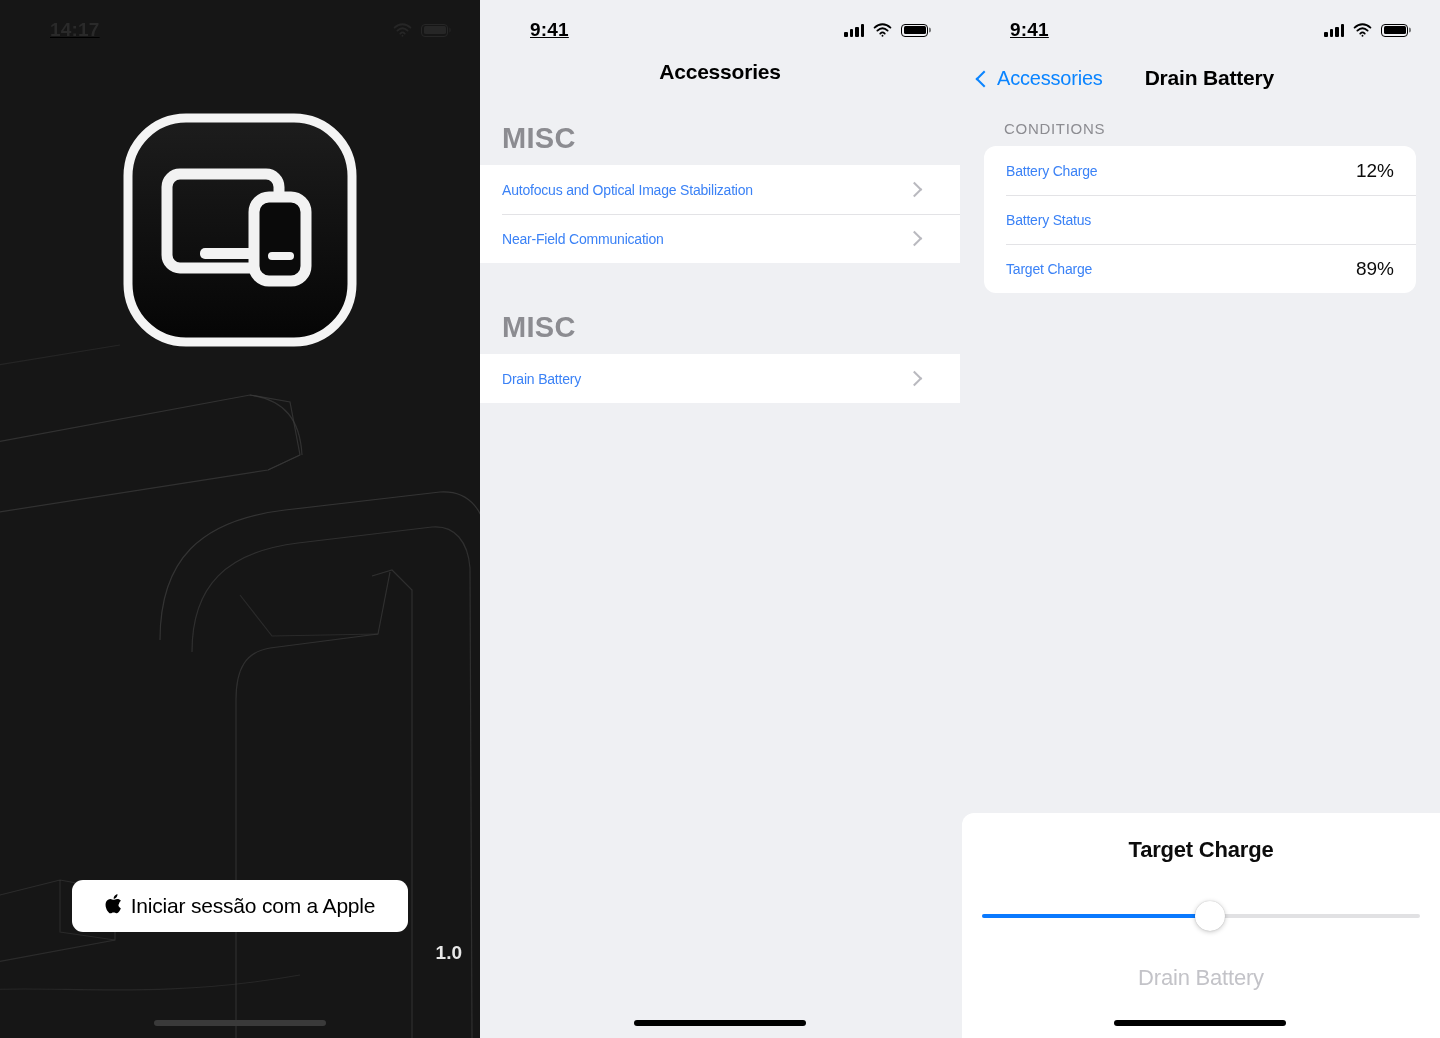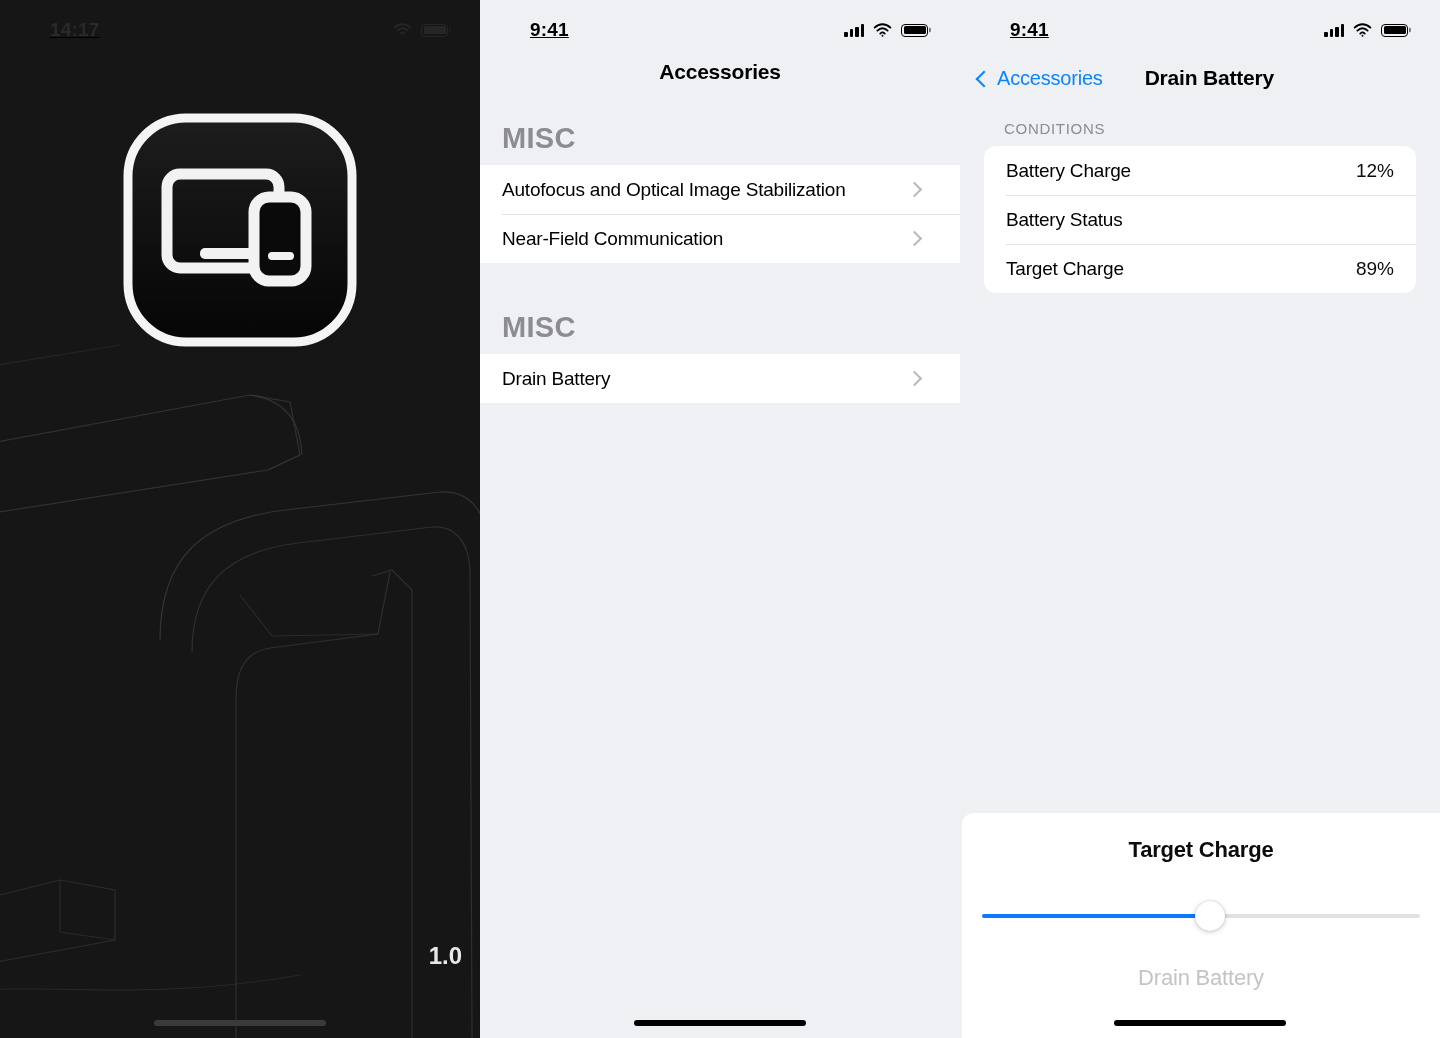--- a/index.html
+++ b/index.html
@@ -64,21 +64,21 @@
   }
   .signin-btn {
     position: absolute; left: 72px; top: 880px; width: 336px; height: 52px;
     background: #fff; border-radius: 11px;
     display: flex; align-items: center; justify-content: center; gap: 9px;
     color: #000; font-size: 21px; letter-spacing: -.2px;
   }
   .apple-logo { font-size: 20px; line-height: 1; display: inline-block; transform: translateY(-1px); }
   .version {
     position: absolute; right: 18px; top: 942px;
-    color: #e8e8e8; font-size: 24px; font-weight: bold;
+    color: #e8e8e8; font-size: 19px; font-weight: bold;
   }
 
   
   .nav-title {
     position: absolute; top: 60px; left: 0; right: 0; text-align: center;
     font-size: 21px; font-weight: bold; color: #000; letter-spacing: -.2px;
   }
   .list-wrap { position: absolute; top: 106px; left: 0; right: 0; }
   .sect-head {
     font-size: 29px; font-weight: bold; color: #8c8c91;
@@ -86,21 +86,21 @@
   }
   .sect-head.misc { padding-top: 48px; }
   .list-group { background: #fff; }
   .row {
     height: 49px; display: flex; align-items: center; justify-content: space-between;
     padding: 0 22px; position: relative;
   }
   .row + .row::before {
     content: ""; position: absolute; left: 22px; right: 0; top: 0; height: 1px; background: #e3e3e6;
   }
-  .row-label { font-size: 19px; color: #000000; letter-spacing: -.2px; }
+  .row-label { font-size: 14px; color: #3b82f6; letter-spacing: -.2px; }
   .chev {
     width: 11px; height: 11px; border-right: 2.2px solid #b9b9bf; border-top: 2.2px solid #b9b9bf;
     transform: rotate(45deg); margin-right: 18px;
   }
 
   
   .navbar3 {
     position: absolute; top: 58px; left: 0; right: 0; height: 40px;
     display: flex; align-items: center;
   }
@@ -204,20 +204,28 @@
             <stop offset="1" stop-color="#050505"></stop>
         </linearGradient>
       </defs>
       <rect x="6" y="6" width="224" height="224" rx="58" fill="url(#icg)" stroke="#f4f4f4" stroke-width="9"></rect>
       <rect x="45" y="62" width="112" height="94" rx="13" fill="none" stroke="#f2f2f2" stroke-width="11"></rect>
       <rect x="132" y="85" width="52" height="84" rx="15" fill="#0a0a0a" stroke="#f2f2f2" stroke-width="11"></rect>
       <rect x="78" y="136" width="54" height="11" rx="5" fill="#f2f2f2"></rect>
       <rect x="146" y="140" width="26" height="8" rx="4" fill="#f2f2f2"></rect>
     </svg>
 
+    <div class="signin-btn">
+      <span class="apple-logo">
+        <svg width="17" height="20" viewBox="0 0 17 20" fill="#000">
+          <path d="M13.9 10.6c0-2.5 2-3.7 2.1-3.8-1.1-1.7-2.9-1.9-3.6-1.9-1.5-.2-3 .9-3.8.9s-2-.9-3.2-.9C3.8 4.9 2.2 5.9 1.3 7.5c-1.6 2.9-.4 7.1 1.2 9.4.8 1.1 1.7 2.4 2.9 2.4 1.2 0 1.6-.8 3.1-.8s1.8.8 3.1.7c1.3 0 2.1-1.1 2.9-2.3.9-1.3 1.3-2.6 1.3-2.7-.1 0-2.5-1-2.5-3.6zM11.5 3.3c.6-.8 1.1-1.9 1-3-.9 0-2.1.6-2.8 1.5-.6.7-1.2 1.9-1 3 1 .1 2.1-.6 2.8-1.5z"></path>
+        </svg>
+      </span>
+      <span>Iniciar sessão com a Apple</span>
+    </div>
 
     <div class="version">1.0</div>
     <div class="home-ind"></div>
   </div>
 
   <div class="panel panel-light">
 
     <div class="statusbar">
       <div class="sb-time">9:41</div>
       <div class="sb-icons">

